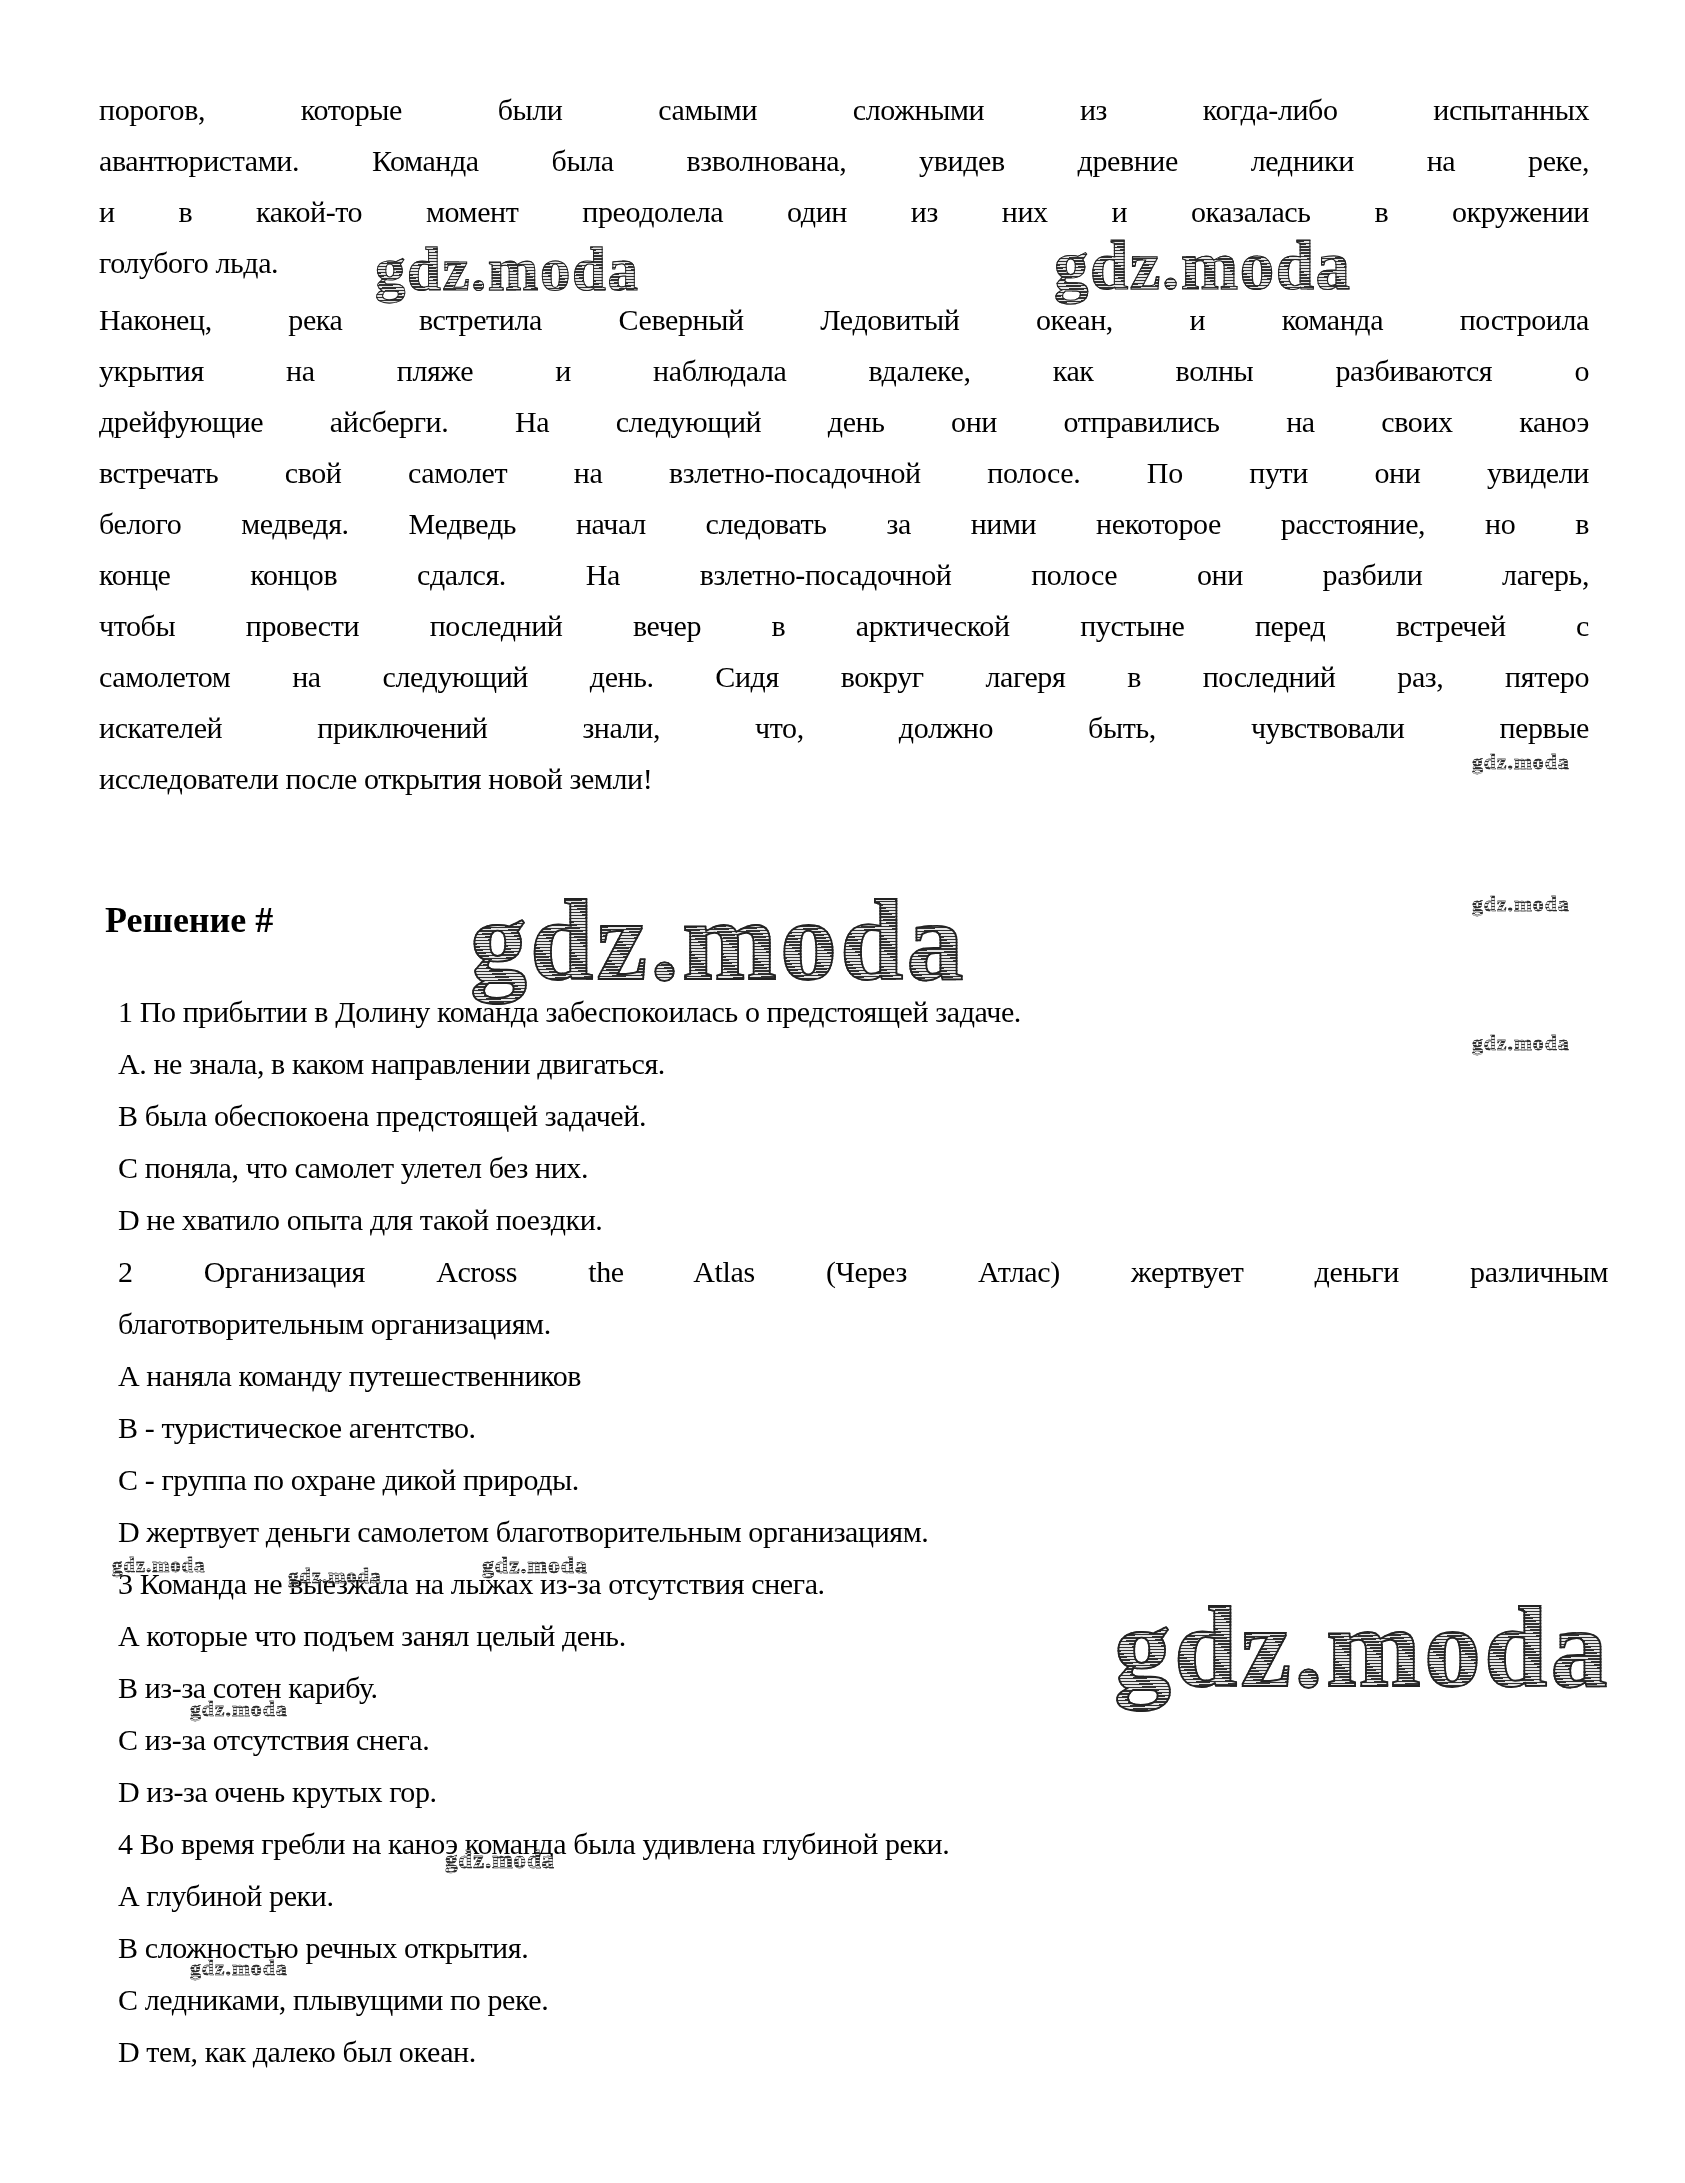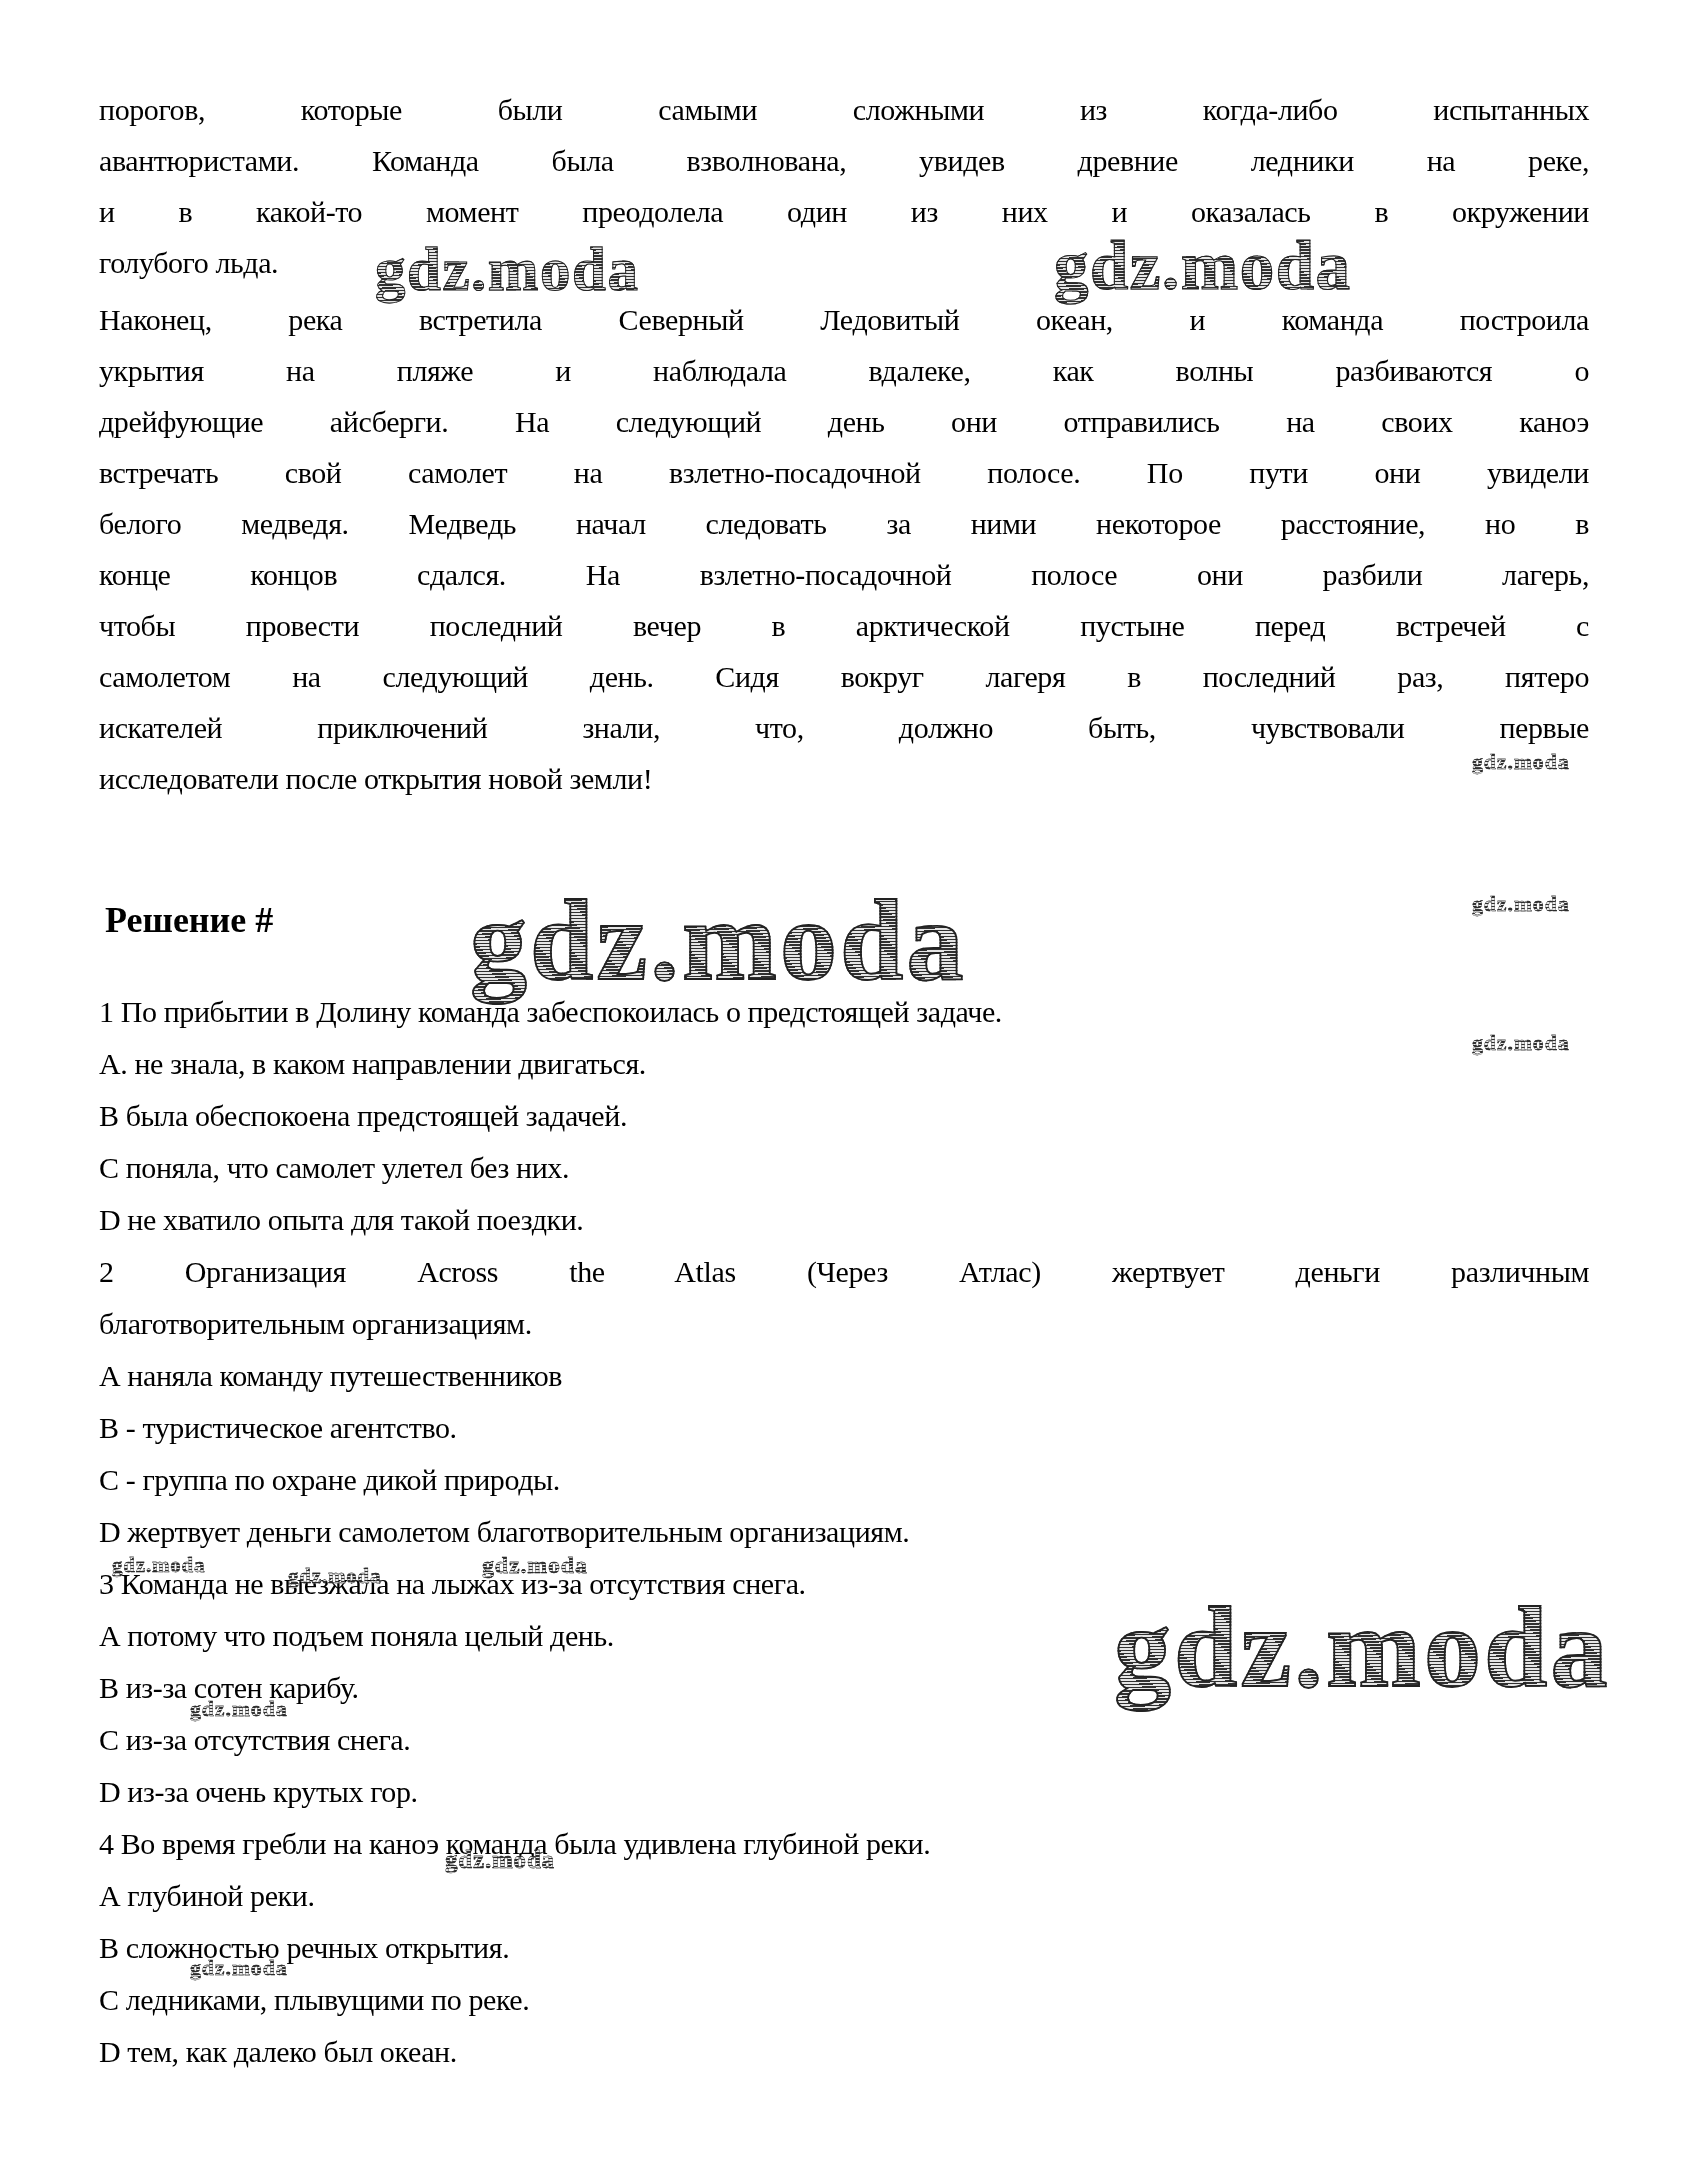--- a/index.html
+++ b/index.html
@@ -29,21 +29,21 @@
     line-height:52px;
     height:52px;
   }
   .line.j{
     text-align:justify;
     -moz-text-align-last:justify;
     text-align-last:justify;
   }
   .p1{top:84px;}
   .p2{top:294px;}
-  .answers{top:986px;}
+  .answers{top:986px;margin-left:19px;}
   .heading{
     position:absolute;
     left:97px;top:889px;
     margin:8px;
     font-size:36px;
     font-weight:bold;
     line-height:46px;
     z-index:2;
   }
   
@@ -115,21 +115,21 @@
       <div class="line">В была обеспокоена предстоящей задачей.</div>
       <div class="line">С поняла, что самолет улетел без них.</div>
       <div class="line">D не хватило опыта для такой поездки.</div>
       <div class="line j">2 Организация Across the Atlas (Через Атлас) жертвует деньги различным</div>
       <div class="line">благотворительным организациям.</div>
       <div class="line">А наняла команду путешественников</div>
       <div class="line">В - туристическое агентство.</div>
       <div class="line">С - группа по охране дикой природы.</div>
       <div class="line">D жертвует деньги самолетом благотворительным организациям.</div>
       <div class="line">3 Команда не выезжала на лыжах из-за отсутствия снега.</div>
-      <div class="line">А потому что подъем поняла целый день.</div>
+      <div class="line">А которые что подъем занял целый день.</div>
       <div class="line">В из-за сотен карибу.</div>
       <div class="line">С из-за отсутствия снега.</div>
       <div class="line">D из-за очень крутых гор.</div>
       <div class="line">4 Во время гребли на каноэ команда была удивлена глубиной реки.</div>
       <div class="line">А глубиной реки.</div>
       <div class="line">В сложностью речных открытия.</div>
       <div class="line">С ледниками, плывущими по реке.</div>
       <div class="line">D тем, как далеко был океан.</div>
     </section>
 

